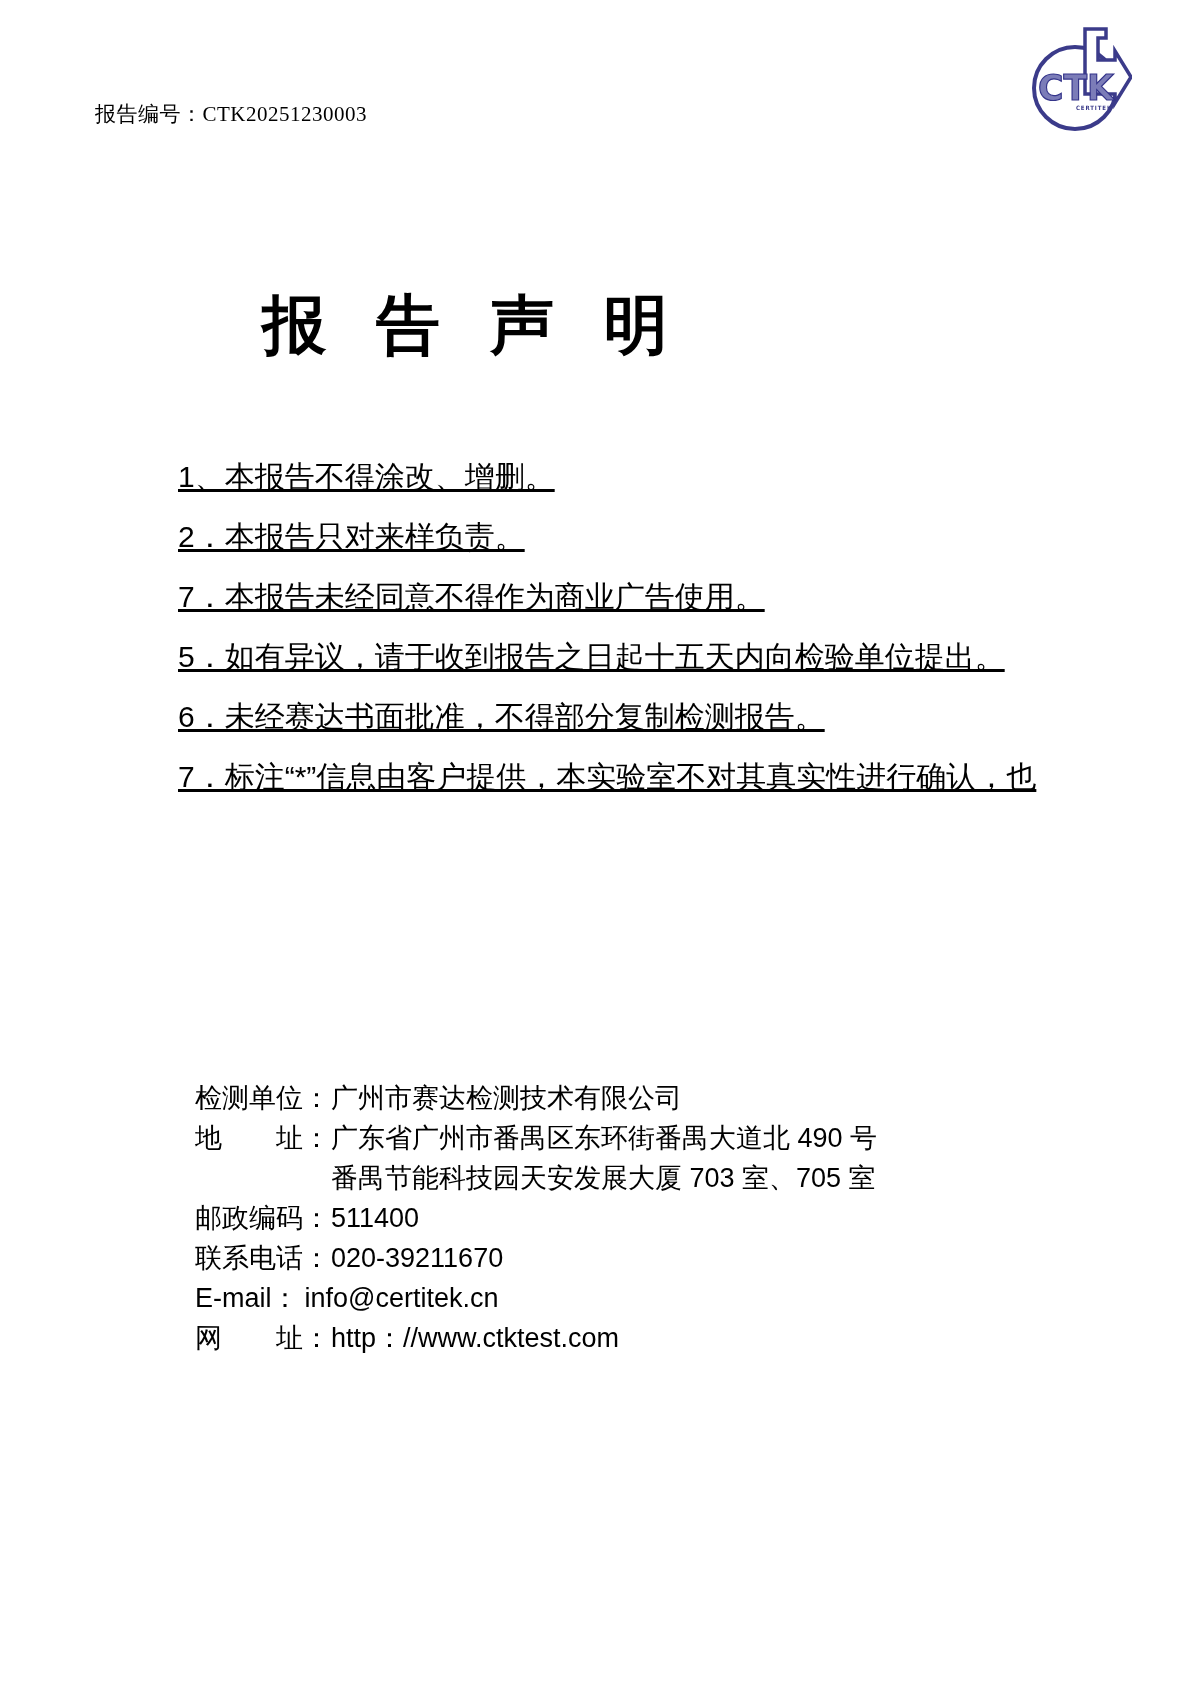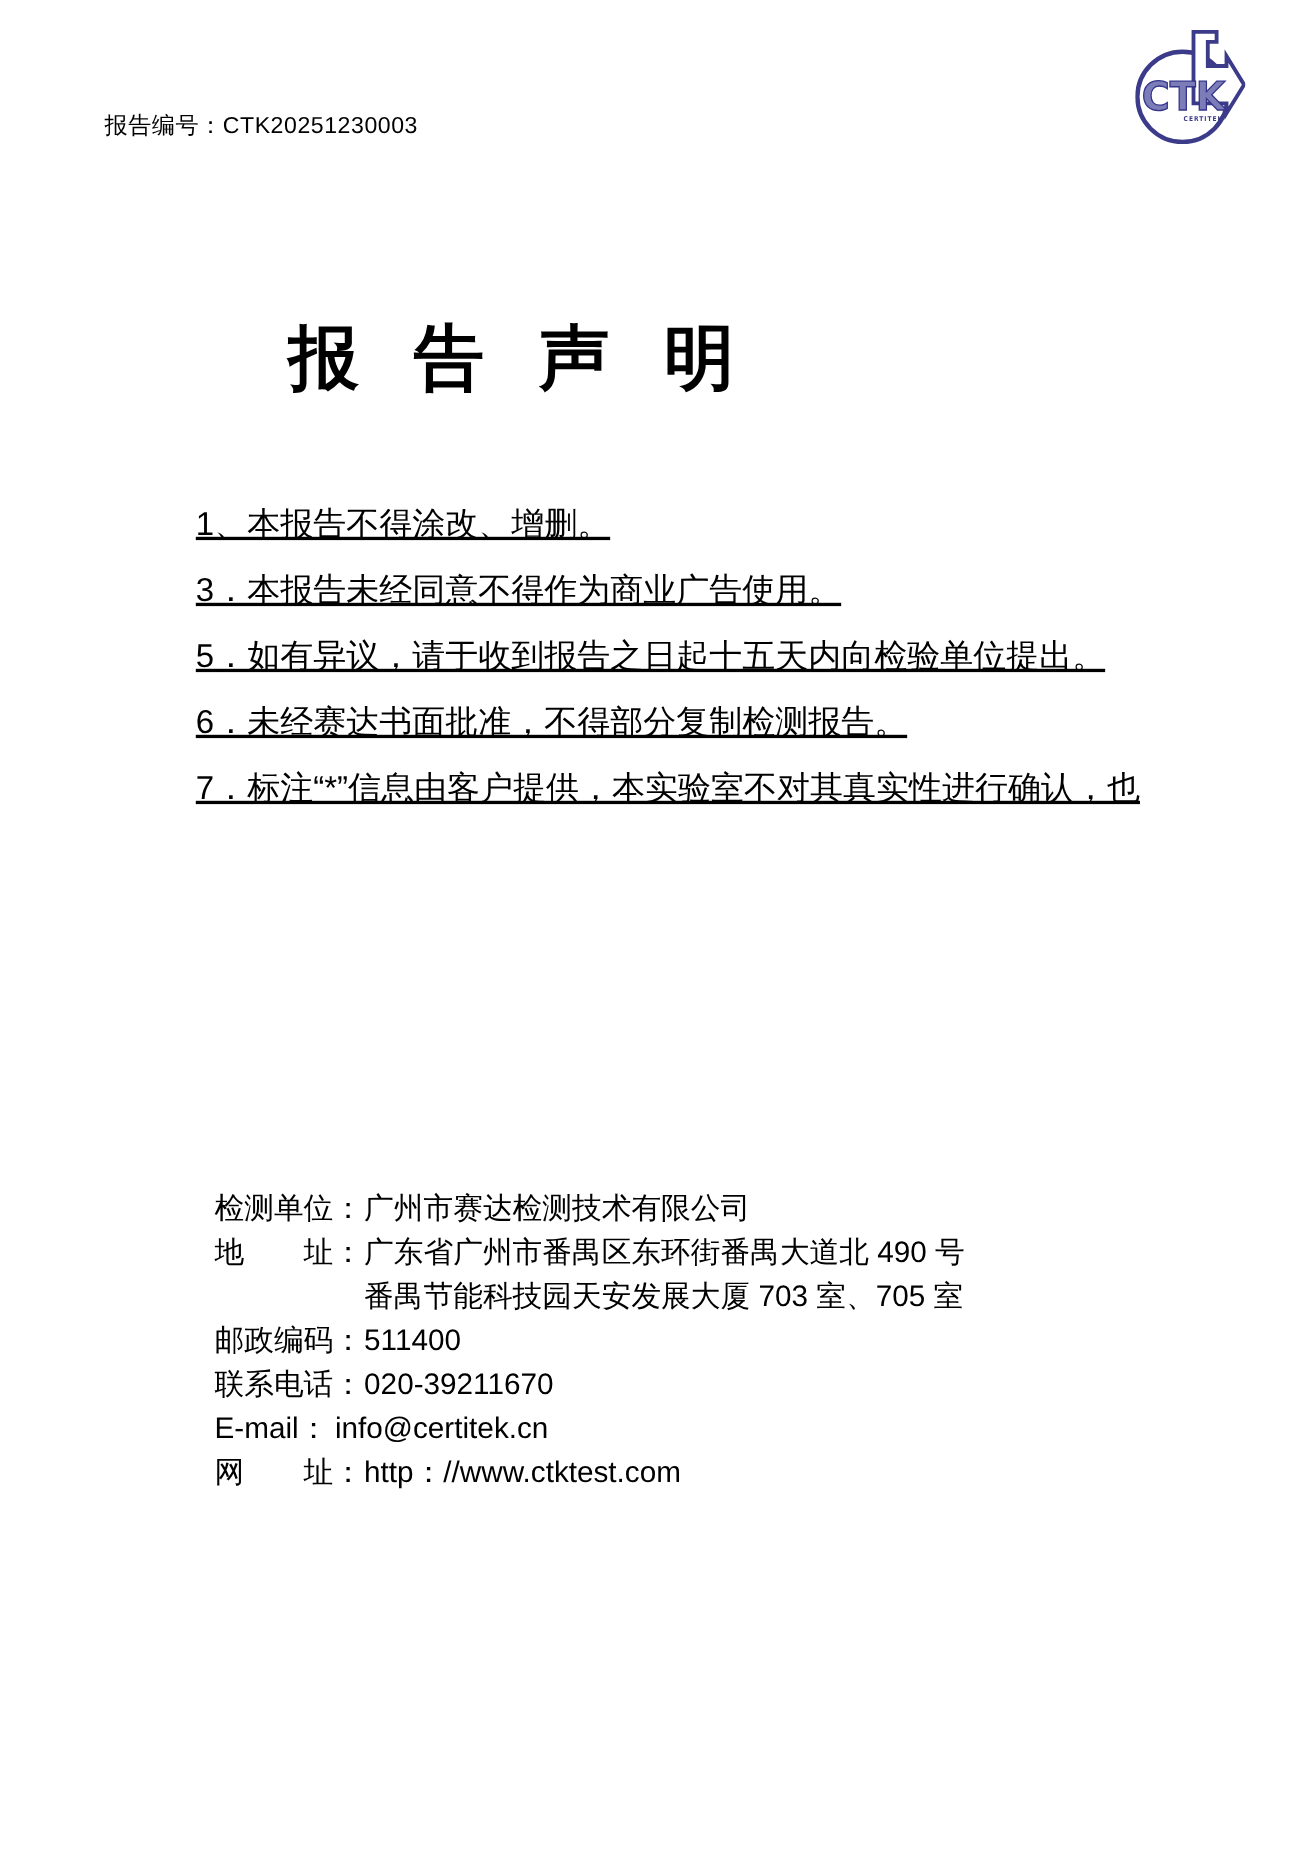--- a/index.html
+++ b/index.html
@@ -9,21 +9,21 @@
     font-family: "Liberation Sans", sans-serif;
     color: #000;
     position: relative;
     overflow: hidden;
   }
   .page { position: absolute; inset: 0; }
 
   .report-no {
     position: absolute;
     left: 95px; top: 100px;
-    font-family: Liberation Sans, sans-serif;
+    font-family: Liberation Serif, serif;
     font-size: 21px;
     letter-spacing: 0.5px;
     white-space: nowrap;
   }
 
   .logo {
     position: absolute;
     left: 996px; top: 26px;
     width: 100px; height: 110px; margin-left: 36px;
   }
@@ -90,21 +90,22 @@
       <path d="M 53,3 L 74,3 L 74,12 L 66,12 L 66,34 L 83,34 L 83,25 L 99,51 L 83,77 L 83,68 L 53,68 Z" fill="#ffffff" stroke="#3b3b8a" stroke-width="3.5" stroke-linejoin="miter"></path>
       <text class="logo-ctk-text" x="6" y="74" font-size="36" textLength="76" lengthAdjust="spacingAndGlyphs" fill="#7b7cb8" stroke="#34348a" stroke-width="1.2">CTK</text>
       <text class="logo-sub-text" x="44" y="84" font-size="6" letter-spacing="1" textLength="36" lengthAdjust="spacingAndGlyphs" fill="#3b3b8a">CERTITEK</text>
     </svg>
   </div>
 
   <div class="doc-title">报 告 声 明</div>
 
   <div class="declarations">
     <div class="decl-line">1、本报告不得涂改、增删。</div>
-    <div class="decl-line">3．本报告未经同意不得作为商业广告使用。</div>
+    <div class="decl-line">2．本报告只对来样负责。</div>
+    <div class="decl-line">7．本报告未经同意不得作为商业广告使用。</div>
     <div class="decl-line">5．如有异议，请于收到报告之日起十五天内向检验单位提出。</div>
     <div class="decl-line">6．未经赛达书面批准，不得部分复制检测报告。</div>
     <div class="decl-line">7．标注“*”信息由客户提供，本实验室不对其真实性进行确认，也</div>
   </div>
 
   <div class="contact">
     <div class="c-row">
       <span class="c-label">检测单位：</span><span class="c-value">广州市赛达检测技术有限公司</span>
     </div>
     <div class="c-row">

